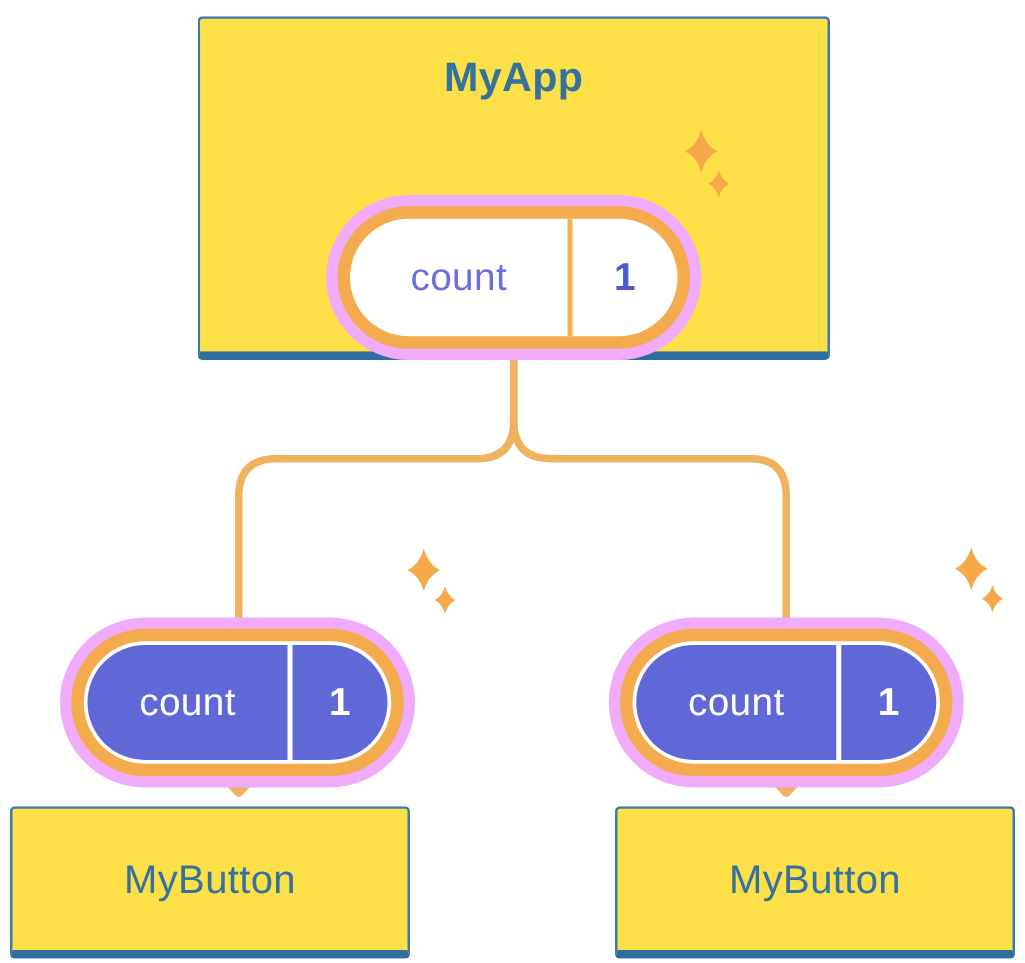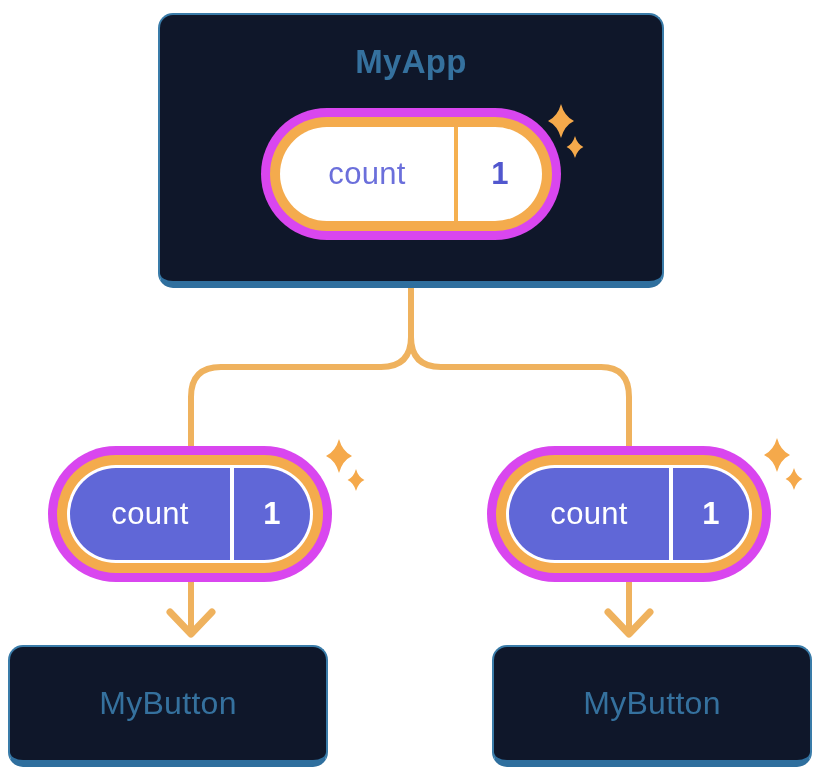--- a/index.html
+++ b/index.html
@@ -3,43 +3,43 @@
 <meta charset="utf-8">
 <style>
   html,body { margin:0; padding:0; background:#ffffff; }
   .stage {
     position:relative; width:820px; height:770px; background:#ffffff;
     font-family:"Liberation Sans", sans-serif; overflow:hidden;
   }
   svg.connectors { position:absolute; left:0; top:0; z-index:1; }
 
   .card {
-    position:absolute; box-sizing:border-box; background:#0f172a;
+    position:absolute; box-sizing:border-box; background:#fde047;
     border:2px solid #3A7CA9; border-bottom:7px solid #2F6F9E;
-    border-radius:15px; z-index:2;
+    border-radius:4px; z-index:2;
   }
   .card-root   { left:158px; top:13px;  width:506px; height:275px; }
   .card-child-left  { left:8px;   top:645px; width:320px; height:122px; }
   .card-child-right { left:492px; top:645px; width:320px; height:122px; }
 
   .card-title {
     position:absolute; top:28px; left:0; width:100%;
     text-align:center; font-size:33px; font-weight:600; color:#35719E;
     letter-spacing:0.3px;
   }
   .child-title {
     display:flex; width:100%; height:100%;
     align-items:center; justify-content:center;
     font-size:32px; font-weight:400; color:#35719E; letter-spacing:0.3px;
   }
 
   
   .pill-halo {
     position:absolute; z-index:2;
-    background:#d946ef; border-radius:999px; padding:9px;
+    background:#f0abfc; border-radius:999px; padding:9px;margin-top:48px;
   }
   .pill-ring { background:#F4AB4D; border-radius:999px; padding:10px; }
   .pill-state-content {
     display:flex; align-items:stretch; height:94px;
     background:#ffffff; border-radius:999px; overflow:hidden;
   }
   .pill-prop-gap { background:#ffffff; border-radius:999px; padding:3px; }
   .pill-prop-content {
     display:flex; align-items:stretch; height:92px;
     background:#6067D7; border-radius:999px; overflow:hidden;

